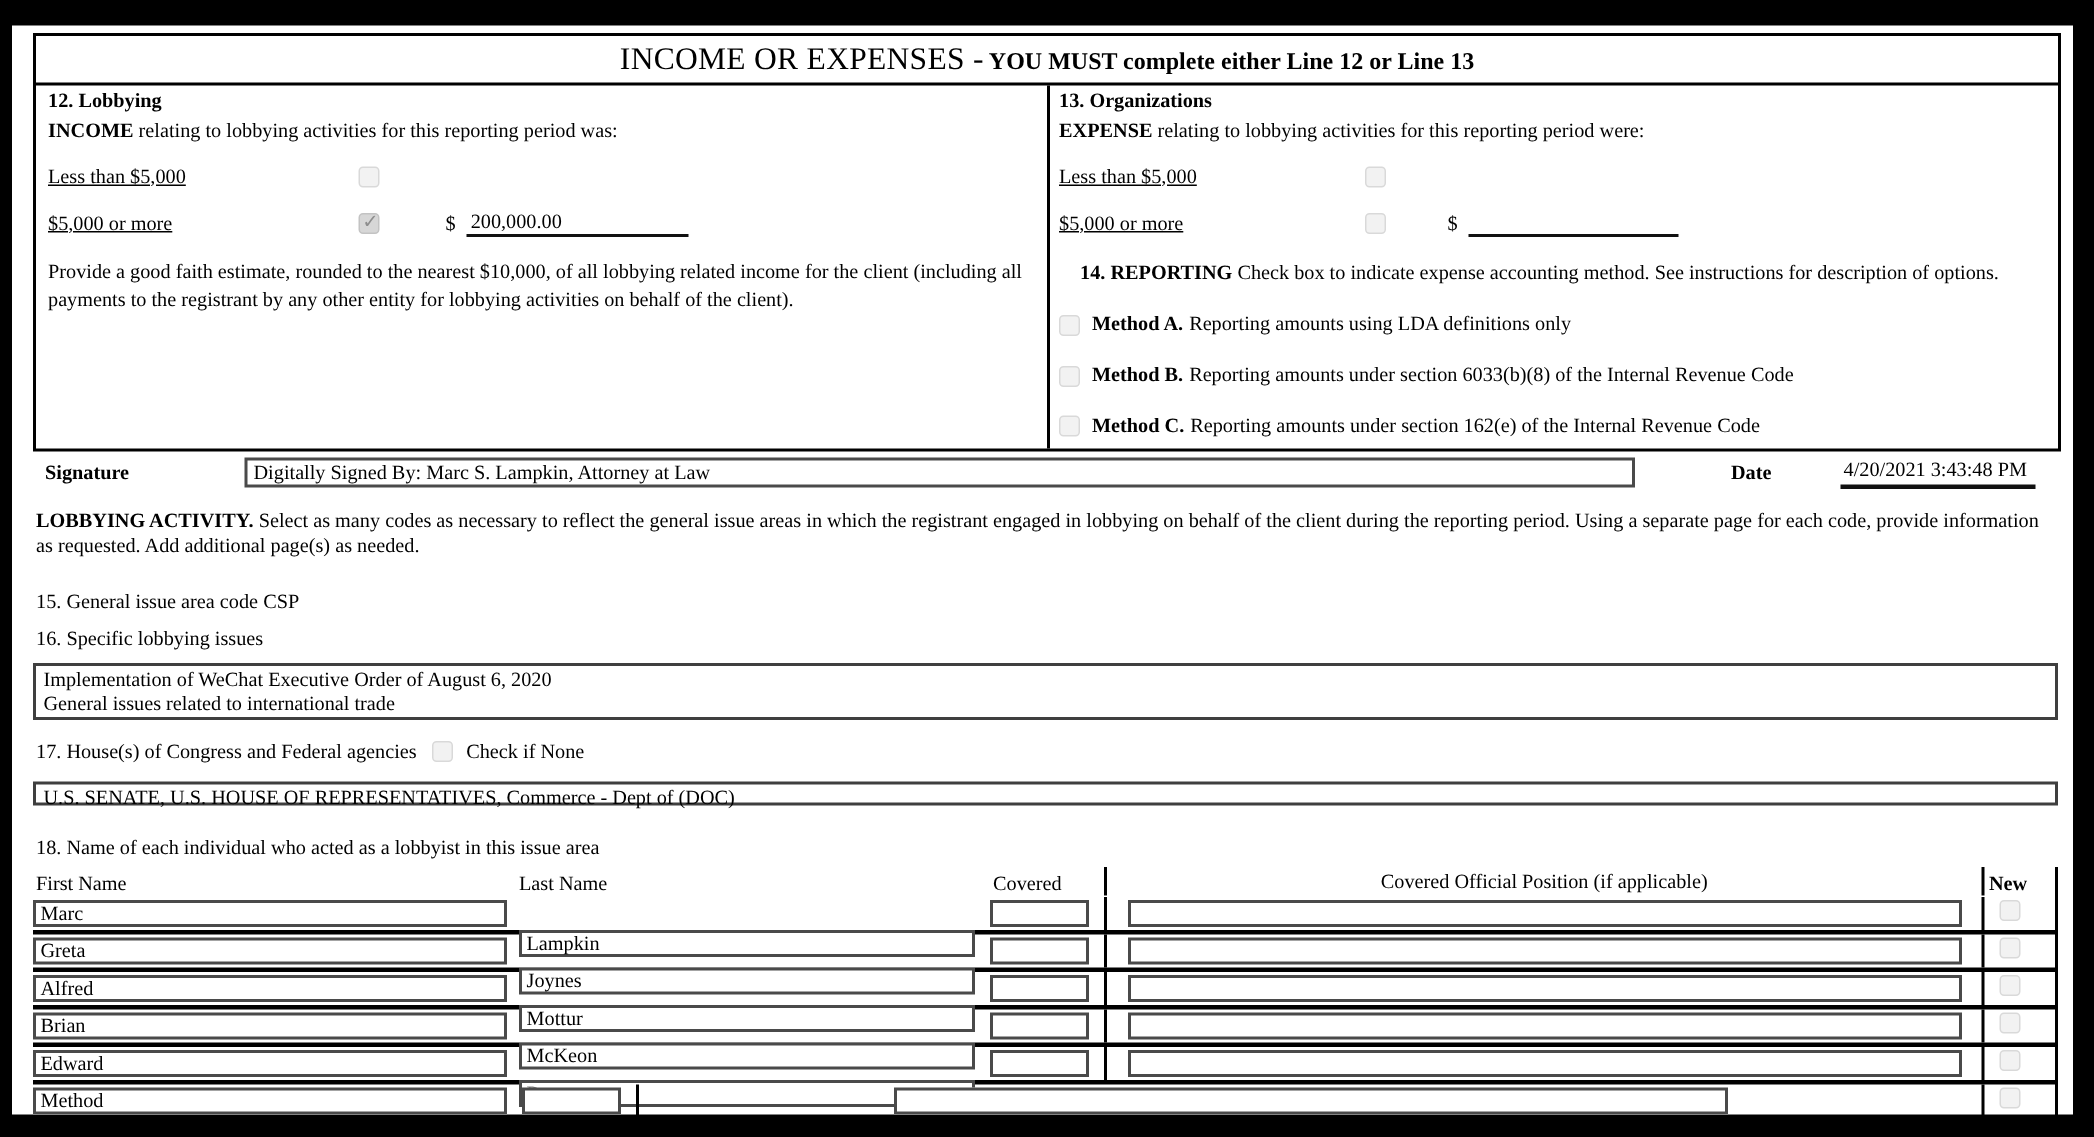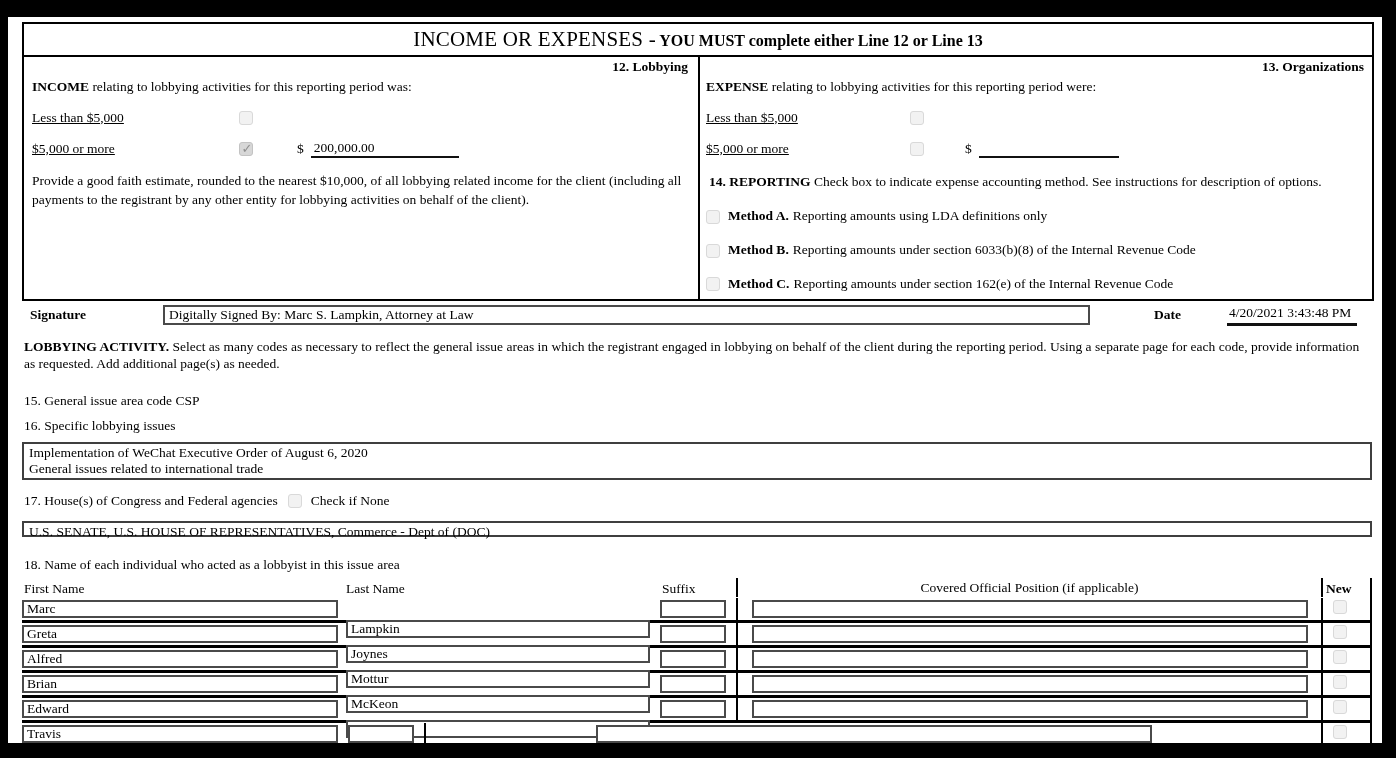--- a/index.html
+++ b/index.html
@@ -14,30 +14,30 @@
   }
 
   
   .main-box { margin:5px 8px 0 14px; border:2px solid #000; }
   .box-header { text-align:center; padding:2px 0 3px; border-bottom:2px solid #000; }
   .box-title { font-weight:normal; font-size:21px; letter-spacing:.2px; }
   .box-subtitle { font-weight:bold; font-size:16px; }
   .box-cols { display:flex; min-height:228px; }
   .col-left  { width:676px; border-right:2px solid #000; padding:2px 10px 6px 8px; }
   .col-right { flex:1; padding:2px 8px 6px 6px; }
-  .cell-title { text-align:right; font-weight:bold; }
+  .cell-title { text-align:left; font-weight:bold; }
   .lead { margin:3px 0 0; }
   .opt-row { display:flex; align-items:center; margin-top:13px; height:18px; }
   .opt-label { width:207px; text-decoration:underline; }
   .opt-label-r { width:204px; text-decoration:underline; }
   .amount-group { margin-left:44px; display:flex; align-items:flex-end; }
   .cur { margin-right:7px; }
   .amount-line { border-bottom:2px solid #111; min-width:148px; padding:0 3px 0 3px; height:18px; }
   .note { margin:14px 0 0; line-height:1.4; }
-  .reporting { margin:15px 3px 0; line-height:1.35; }
+  .reporting { margin:15px 14px 0; line-height:1.35; }
   .method-row { display:flex; align-items:center; margin-top:17px; }
   .method-row b { margin:0 4px 0 8px; white-space:pre; }
 
   
   .cb {
     width:14px; height:14px; flex:0 0 14px; border-radius:3px;
     background:#f2f2f2; border:1px solid #d9d9d9; display:inline-block; position:relative;
   }
   .cb.checked { background:#d7d7d7; border-color:#c3c3c3; }
   .cb.checked::after {
@@ -174,21 +174,21 @@
   </div>
 
   <div class="agency-box fld" style="border:2px solid #3f3f3f;">U.S. SENATE, U.S. HOUSE OF REPRESENTATIVES, Commerce - Dept of (DOC)</div>
 
   <p class="line18">18. Name of each individual who acted as a lobbyist in this issue area</p>
 
   <div class="ltable">
     <div class="lt-header">
       <span class="c-first">First Name</span>
       <span class="c-last">Last Name</span>
-      <span class="c-suffix">Suffix</span>
+      <span class="c-suffix">Covered</span>
       <span class="c-pos">Covered Official Position (if applicable)</span>
       <span class="c-new">New</span>
     </div>
 
     <div class="lt-row">
       <span class="c-first">
           <span class="fld" style="display:block;">Marc</span>
         </span>
       <span class="c-last">
           <span class="fld" style="display:block;">Lampkin</span>
@@ -261,21 +261,21 @@
           <span class="fld" style="display:block;"></span>
         </span>
       <span class="c-pos">
           <span class="fld" style="display:block;"></span>
         </span>
       <span class="c-new"><span class="cb"></span></span>
     </div>
 
     <div class="lt-row">
       <span class="c-first">
-          <span class="fld" style="display:block;">Travis</span>
+          <span class="fld" style="display:block;">Method</span>
         </span>
       <span class="c-suffix">
           <span class="fld" style="display:block;"></span>
         </span>
       <span class="c-pos">
           <span class="fld" style="display:block;"></span>
         </span>
       <span class="c-new"><span class="cb"></span></span>
     </div>
   </div>

